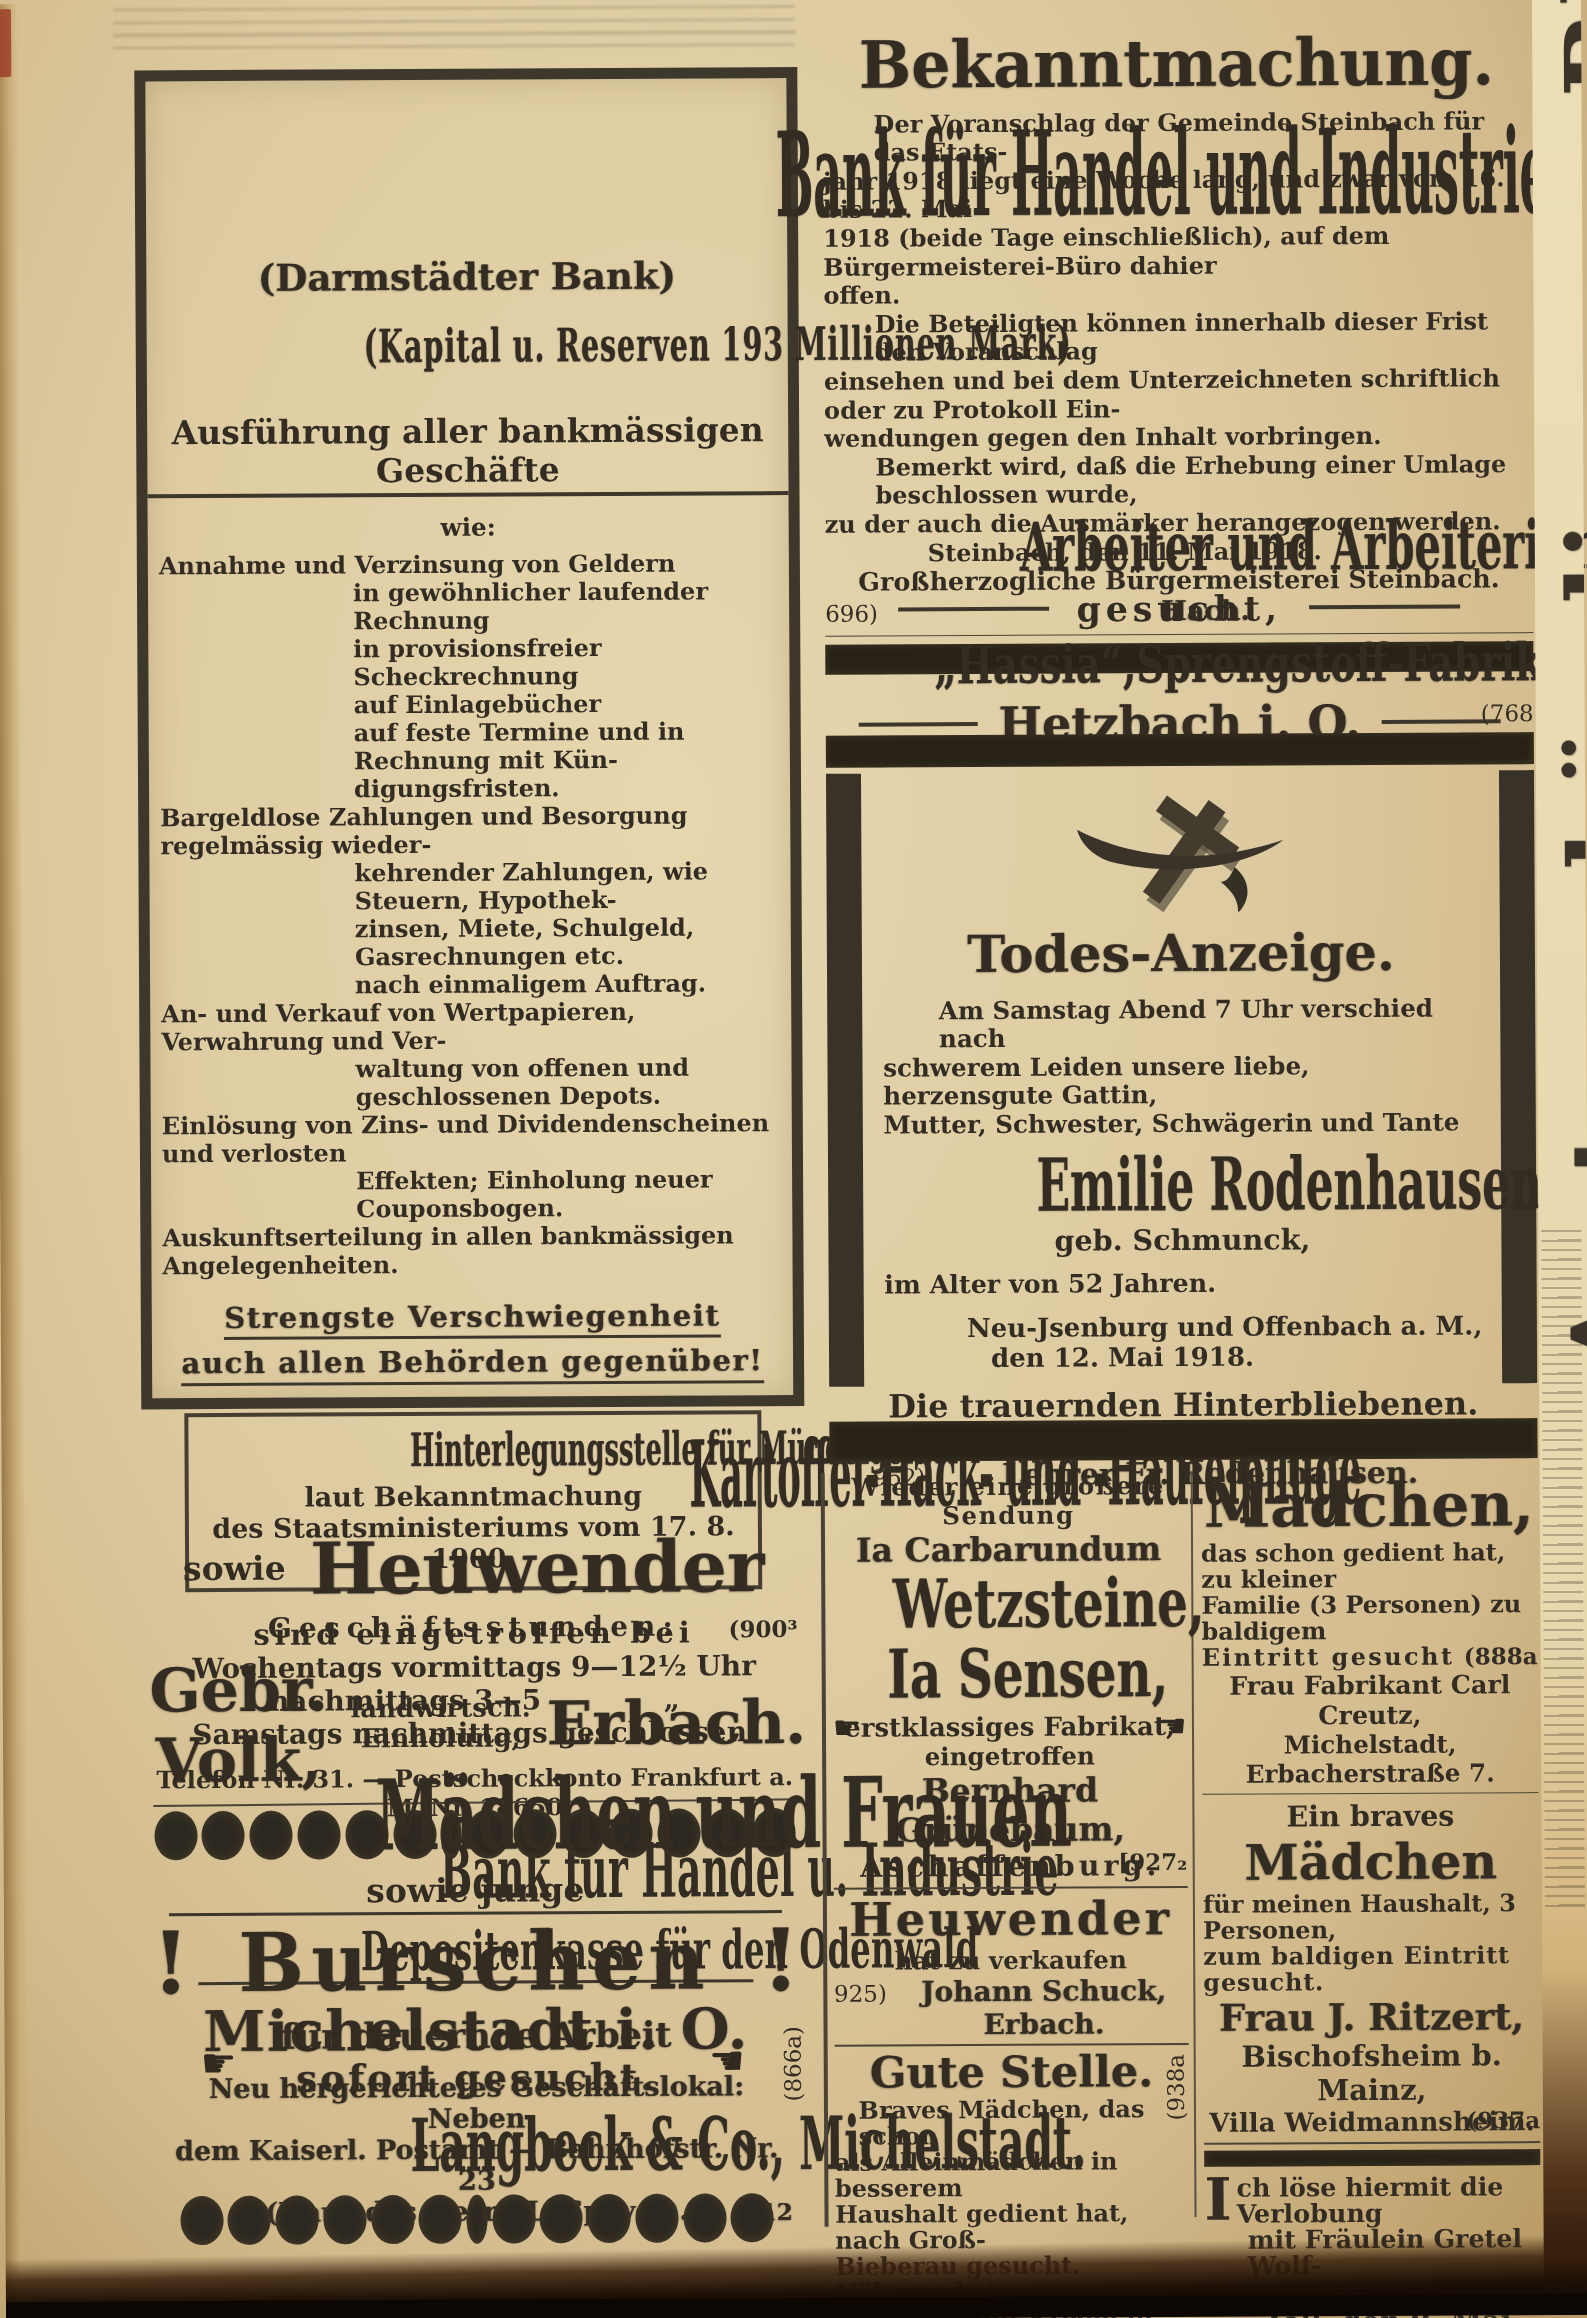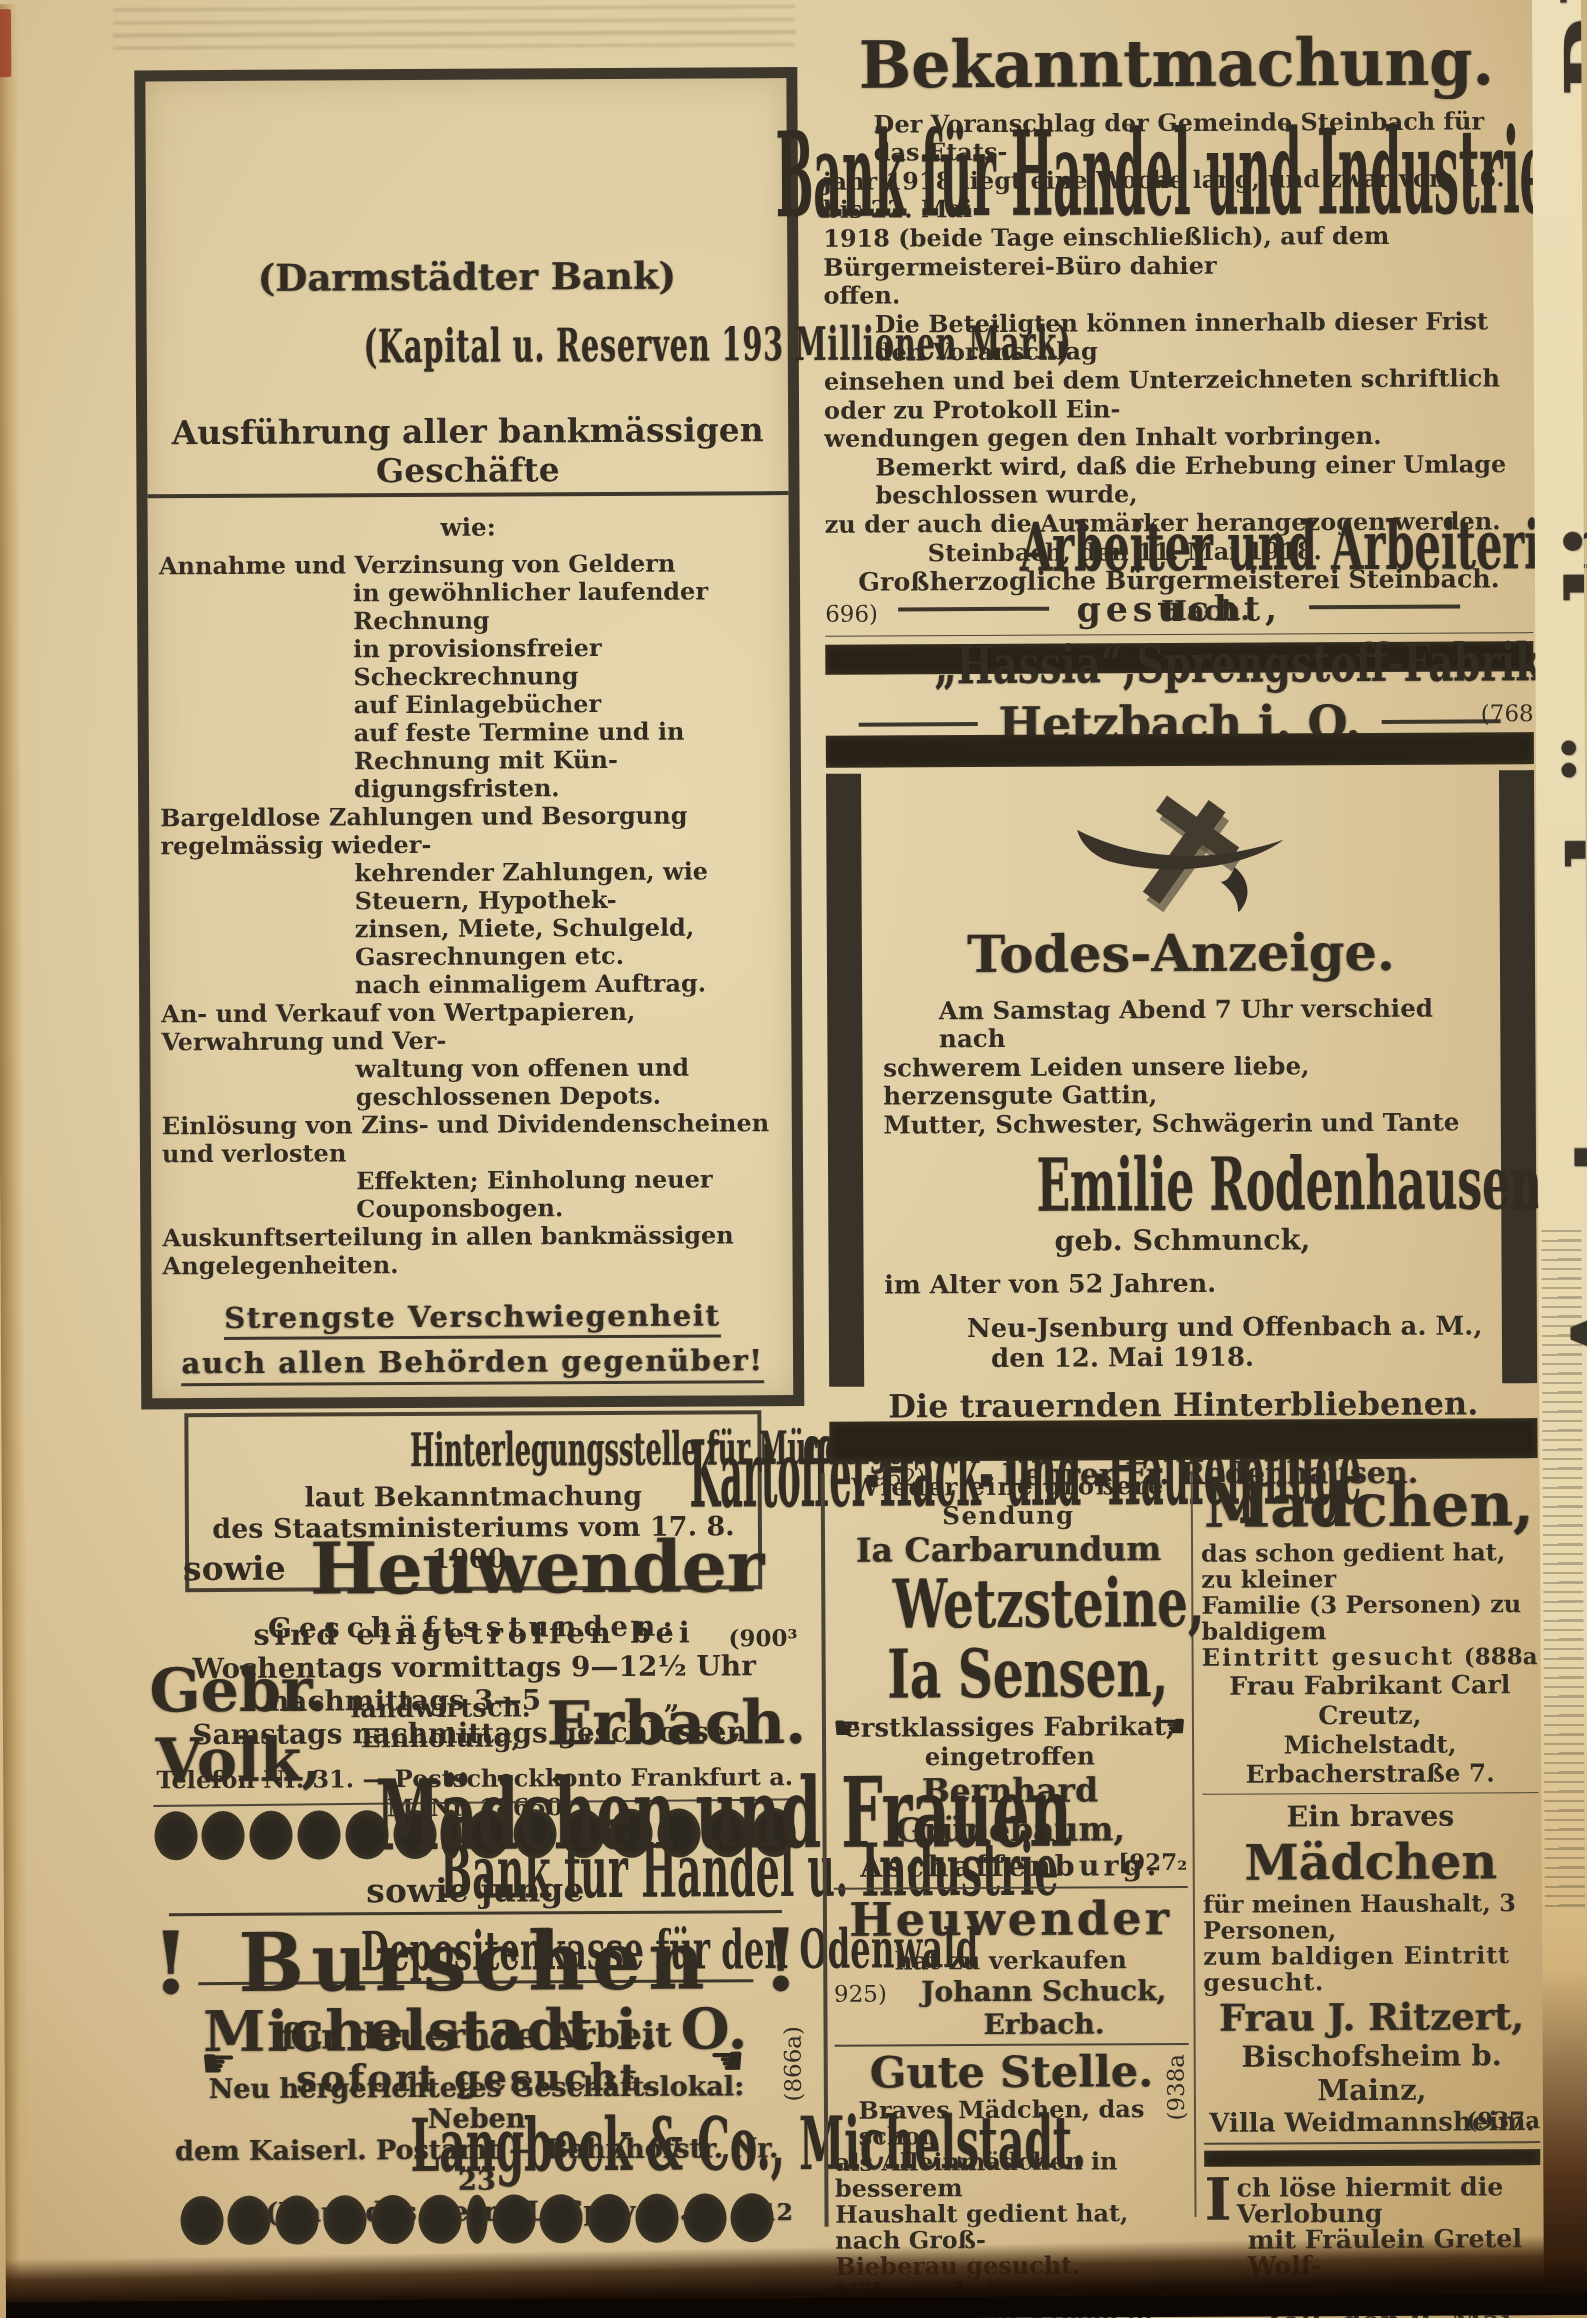--- a/index.html
+++ b/index.html
@@ -129,21 +129,21 @@
   </div>
 
   <div class="abs ctr" style="left:140px;top:1427px;width:663px;" id="kart-ad">
     <div><span class="sq b dst" style="--fs:92px;--sx:.38;">Kartoffel-Hack- und -Häufelpflüge</span></div>
     <div style="margin-top:1.6px;">
       <span class="b" style="font-size:33px;vertical-align:14.3px;margin-right:20.6px;">sowie</span>
       <span class="b dst" style="font-size:71px;">Heuwender</span>
     </div>
     <div style="position:relative;font-size:29px;letter-spacing:4.8px;margin-top:6.3px;font-weight:600;">
       <span>sind eingetroffen bei</span>
-      <span class="num" style="position:absolute;right:8px;letter-spacing:0;margin-top:9px;">(900³</span>
+      <span class="num" style="position:absolute;right:8px;letter-spacing:0;">(900³</span>
     </div>
     <div style="display:flex;justify-content:center;align-items:center;gap:16px;margin-top:3.2px;">
       <span class="b dst" style="font-size:60px;">Gebr. Volk,</span>
       <span style="font-size:26px;font-weight:700;line-height:1.15;">
         <span>landwirtsch.</span><br>
         <span>Einholung,</span>
       </span>
       <span class="b dst" style="font-size:60px;">Erbach.</span>
     </div>
     <div class="rule-thin" style="width:644px;margin:8px auto 0;transform:rotate(-.3deg);"></div>

